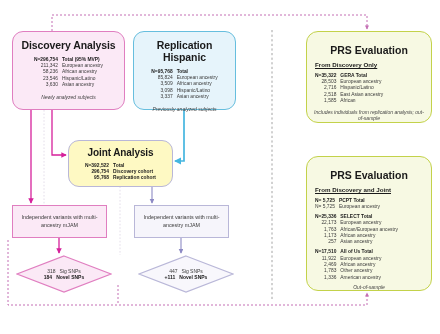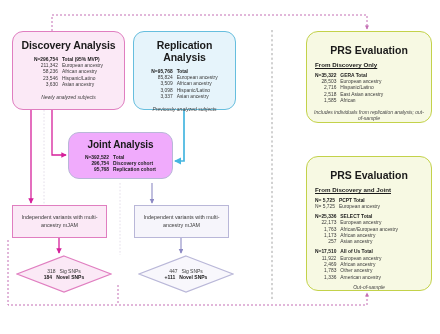--- a/index.html
+++ b/index.html
@@ -38,22 +38,22 @@
   .foot{
     text-align:center;font-style:italic;font-size:5px;color:#444;
     margin-top:6px;line-height:1.25;
   }
 
   
   #discovery-analysis{left:12px;top:31px;width:113px;height:79px;
     background:#fbe9f6;border-color:#e07ec0;}
   #replication-analysis{left:133px;top:31px;width:103px;height:79px;
     background:#e6f4fb;border-color:#66bede;}
-  #joint-analysis{left:68px;top:132px;width:105px;height:47px;
-    background:#f0abfc;border-color:#b9b7d8;}
+  #joint-analysis{left:68px;top:140px;width:105px;height:47px;
+    background:#fef9c3;border-color:#b9b7d8;}
   #joint-analysis .title{font-size:10px;margin:2px 0 4px 0;}
 
   
   .rect{
     border:1.1px solid #000;
     display:flex;align-items:center;justify-content:center;
     text-align:center;
     font-size:5.4px;color:#3a3a3a;line-height:1.45;
     padding:2px 4px;
   }
@@ -164,21 +164,21 @@
       </div>
       <div class="row">
         <span class="num">3,630</span>
         <span class="lbl">Asian ancestry</span>
       </div>
     </div>
     <div class="foot">Newly analyzed subjects</div>
   </div>
 
   <div class="node card" id="replication-analysis">
-    <div class="title">Replication Analysis</div>
+    <div class="title">Replication Hispanic</div>
     <div class="rows">
       <div class="row total">
         <span class="num">N=95,768</span>
         <span class="lbl">Total</span>
       </div>
       <div class="row">
         <span class="num">85,824</span>
         <span class="lbl">European ancestry</span>
       </div>
       <div class="row">

